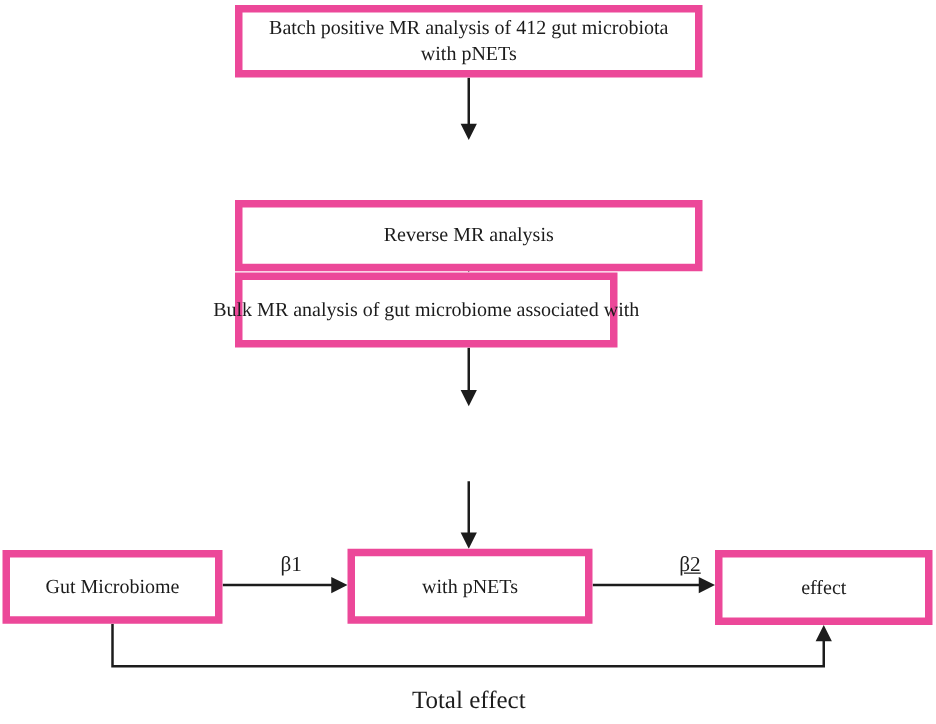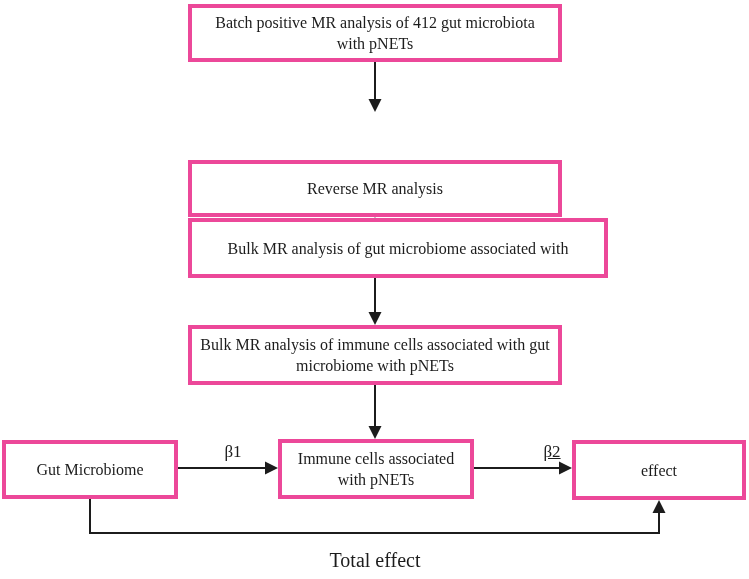--- a/index.html
+++ b/index.html
@@ -29,21 +29,21 @@
     stroke-width: 2;
     fill: none;
   }
   .arrows polygon {
     fill: #1c1c1c;
     stroke: none;
   }
   .node {
     position: absolute;
     box-sizing: border-box;
-    border: 4px solid #ec4899;
+    border: 6px solid #ec4899;
     background: #ffffff;
     display: flex;
     flex-direction: column;
     align-items: center;
     justify-content: center;
     text-align: center;
     font-size: 16px;
     line-height: 21px;
   }
   .node .txt-line {
@@ -51,21 +51,21 @@
   }
   .edge-label {
     position: absolute;
     text-align: center;
     font-size: 17px;
     line-height: 18px;
   }
   
   #node-batch    { left: 188px; top: 4px;   width: 374px; height: 58px; }
   #node-reverse  { left: 188px; top: 112px; width: 374px; height: 57px; margin-top: 48px; }
-  #node-bulk-gut { left: 188px; top: 218px; width: 420px; height: 60px; }
+  #node-bulk-gut { left: 188px; top: 218px; width: 306px; height: 60px; }
   #node-bulk-imm { left: 188px; top: 325px; width: 374px; height: 60px; }
   #node-gut      { left: 2px;   top: 440px; width: 176px; height: 59px; text-align: right; }
   #node-immune   { left: 278px; top: 439px; width: 196px; height: 60px; }
   #node-pents    { left: 572px; top: 440px; width: 174px; height: 60px; }
   
   #label-beta1  { left: 205px; top: 443px; width: 56px; }
   #label-beta2  { left: 524px; top: 443px; width: 56px; text-decoration: underline; }
   #label-total  { left: 299px; top: 551px; width: 152px; font-size: 20px; }
 </style>
 </head>
@@ -117,31 +117,26 @@
   </div>
 
   <div class="node" id="node-reverse">
     <div class="txt-line">Reverse MR analysis</div>
   </div>
 
   <div class="node" id="node-bulk-gut">
     <div class="txt-line">Bulk MR analysis of gut microbiome associated with</div>
   </div>
 
-  <div class="node" id="node-bulk-imm">
-    <div class="txt-line">Bulk MR analysis of immune cells associated with gut</div>
-    <div class="txt-line">microbiome with pNETs</div>
-  </div>
 
   <div class="node" id="node-gut">
     <div class="txt-line">Gut Microbiome</div>
   </div>
 
   <div class="node" id="node-immune">
-    <div class="txt-line">Immune cells associated</div>
     <div class="txt-line">with pNETs</div>
   </div>
 
   <div class="node" id="node-pents">
     <div class="txt-line">effect</div>
   </div>
 
   <div class="edge-label" id="label-beta1">β1</div>
   <div class="edge-label" id="label-beta2">β2</div>
   <div class="edge-label" id="label-total">Total effect</div>

